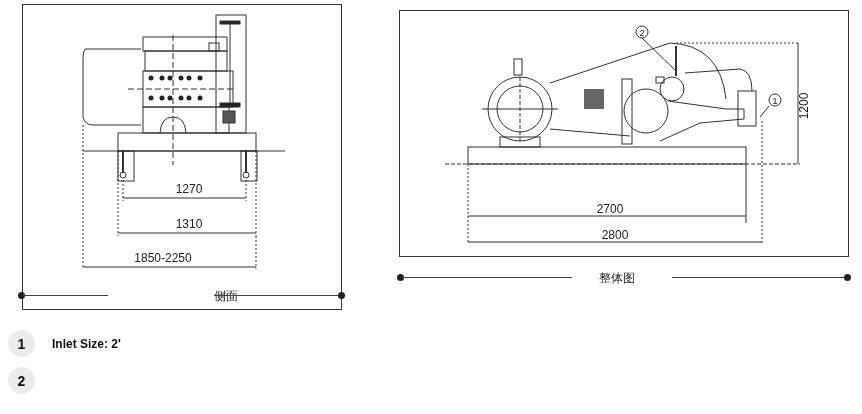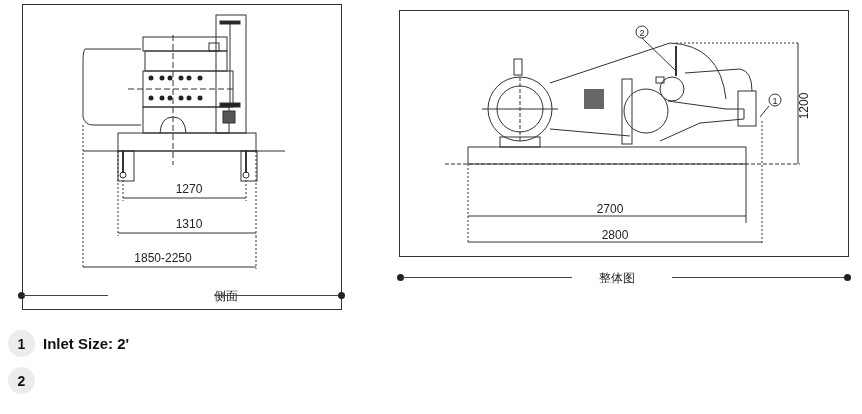--- a/index.html
+++ b/index.html
@@ -7,21 +7,21 @@
   .panel { position:absolute; border:1.5px solid #333; background:#fff; box-sizing:border-box; }
   #side-panel { left:22px; top:4px; width:320px; height:306px; }
   #overall-panel { left:399px; top:10px; width:450px; height:247px; }
   svg { position:absolute; left:0; top:0; }
   .caption-row { position:absolute; height:16px; }
   .cap-line { position:absolute; top:7px; height:0; border-top:1.5px solid #444; }
   .cap-dot { position:absolute; top:4px; width:7px; height:7px; border-radius:50%; background:#222; }
   .cap-text { position:absolute; top:0; font-size:12px; color:#222; font-family:"DejaVu Sans", sans-serif; }
   .spec { position:absolute; left:8px; display:flex; align-items:center; }
   .badge { width:27px; height:27px; border-radius:50%; background:#ececec; display:flex; align-items:center; justify-content:center; font-weight:bold; font-size:14px; color:#111; }
-  .spec-text { margin-left:8px; font-weight:bold; font-size:15px; color:#111; }
+  .spec-text { margin-left:17px; font-weight:bold; font-size:12px; color:#111; }
   .dim-label { font-family:"Liberation Sans", sans-serif; font-size:12px; fill:#222; }
 </style>
 </head>
 <body>
 
 <div class="panel" id="side-panel">
   <svg width="320" height="273" viewBox="0 0 320 273">
     <g stroke="#333" fill="none" stroke-width="1">
 
       <path d="M62 44 Q60 46 60 56 L60 112 Q62 120 70 120 L118 120" stroke-dasharray="0"></path>

